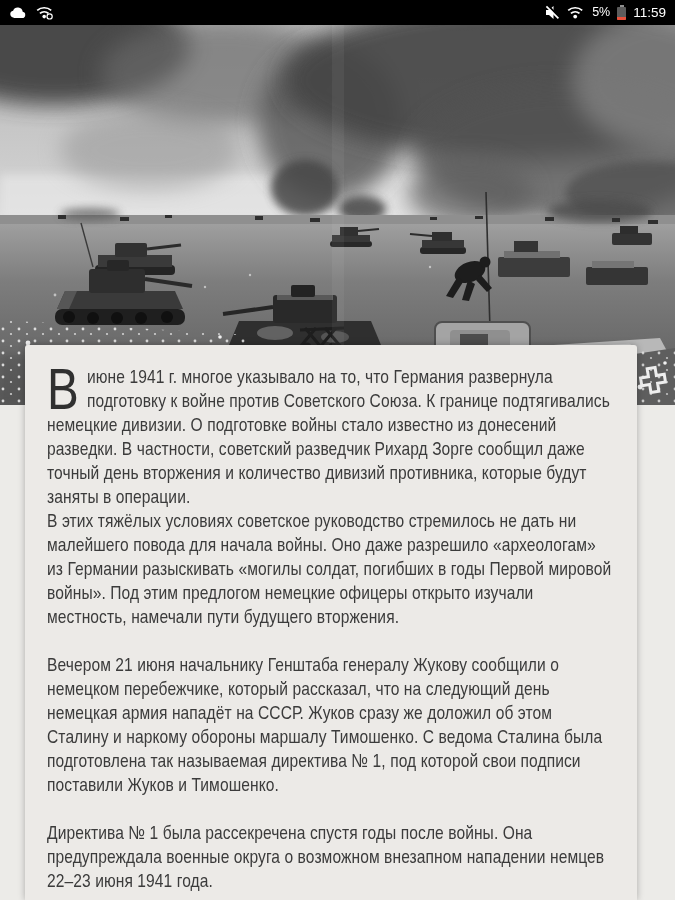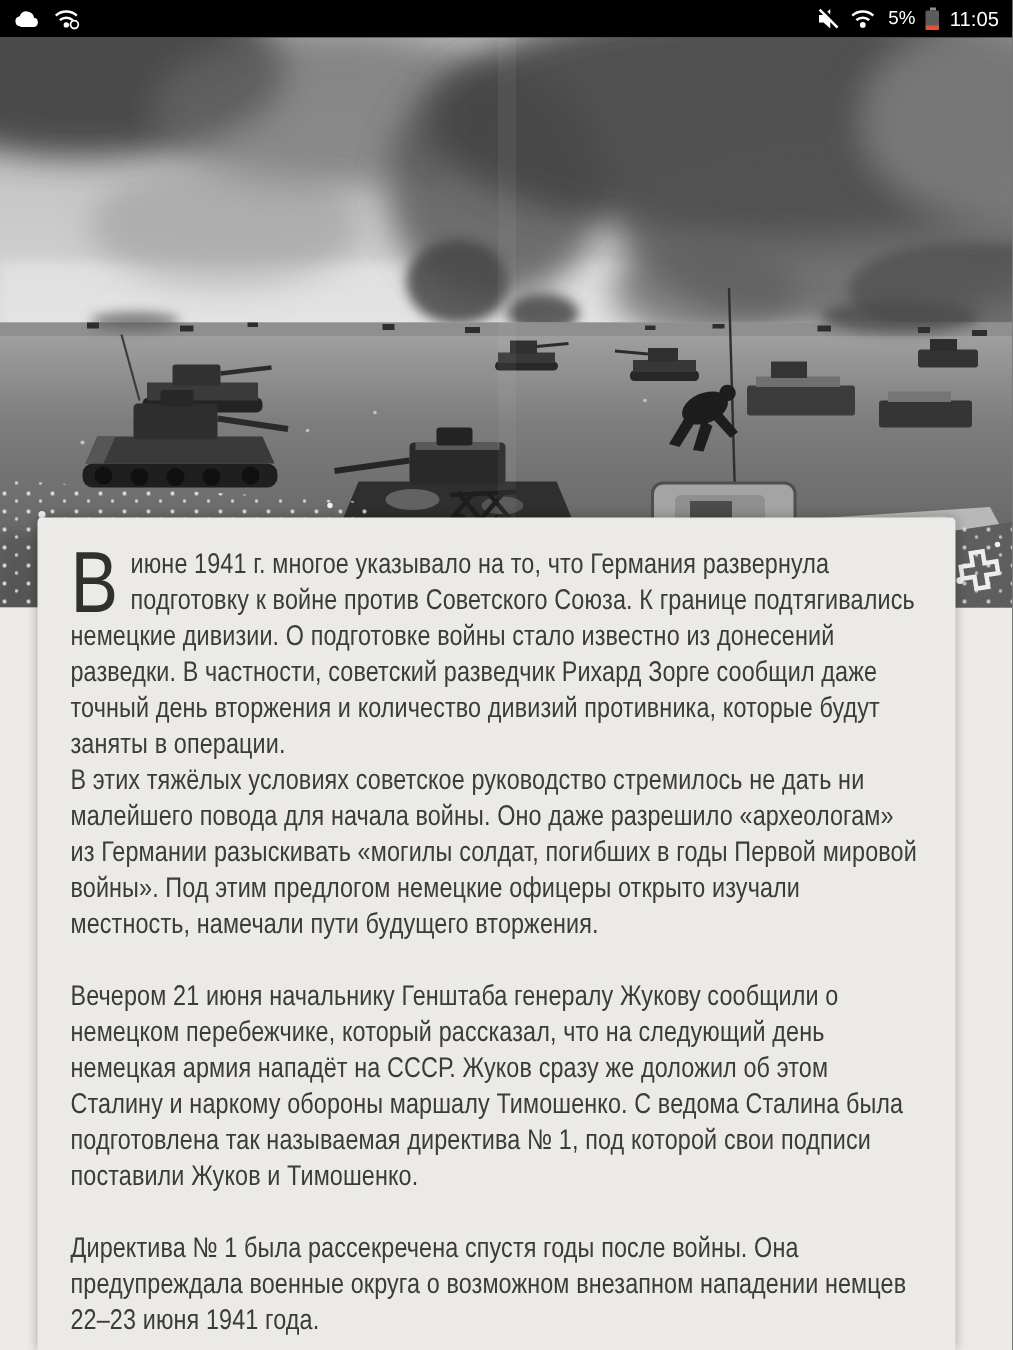--- a/index.html
+++ b/index.html
@@ -79,21 +79,21 @@
           <circle cx="8.2" cy="11.6" r="1.9" fill="#fff"></circle>
         </svg>
       </span>
       <span class="sb-pct">5%</span>
       <span class="battery">
         <span class="nub"></span>
         <span class="body">
             <span class="lvl" style="background:#e8503a;"></span>
           </span>
       </span>
-      <span class="sb-time">11:05</span>
+      <span class="sb-time">11:59</span>
     </div>
   </div>
 
   <svg class="photo" viewBox="0 0 675 380" preserveAspectRatio="none">
     <defs>
       <linearGradient id="sky" x1="0" y1="0" x2="0" y2="1">
         <stop offset="0" stop-color="#b7b7b7"></stop>
         <stop offset="0.7" stop-color="#cccccc"></stop>
         <stop offset="1" stop-color="#dddddd"></stop>
       </linearGradient>

